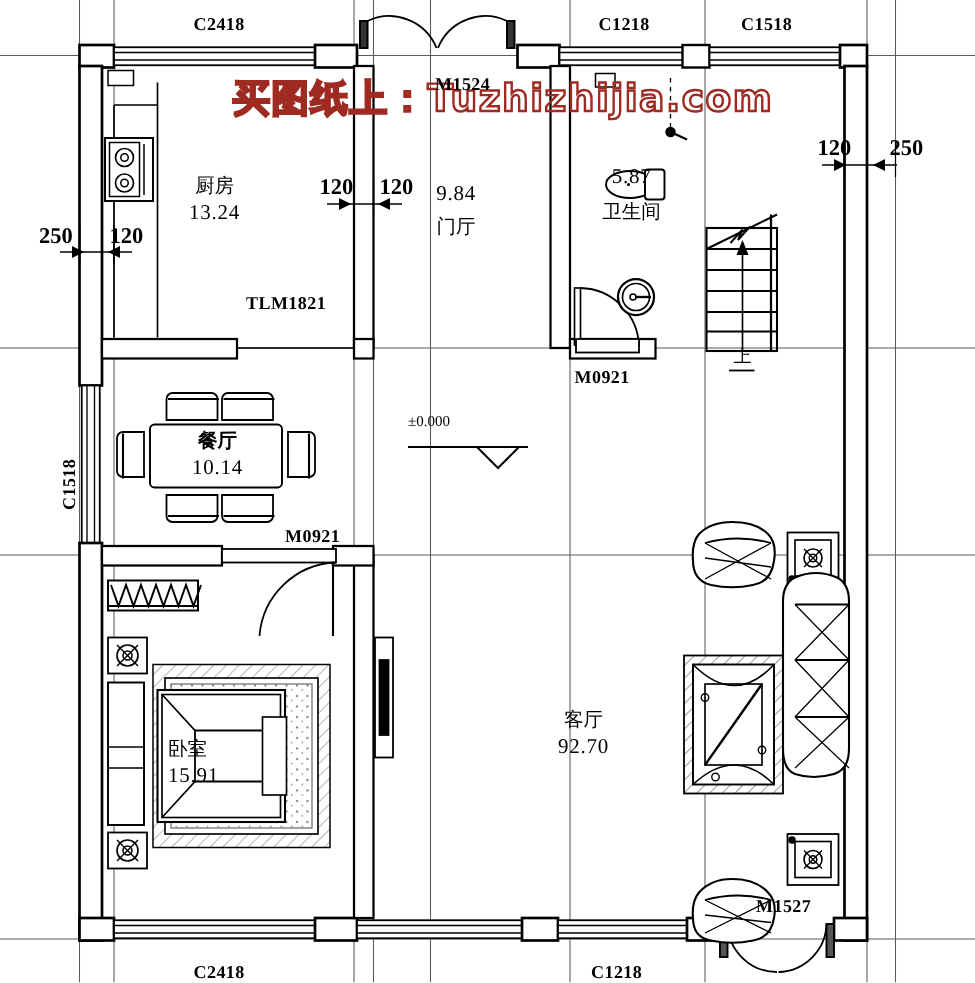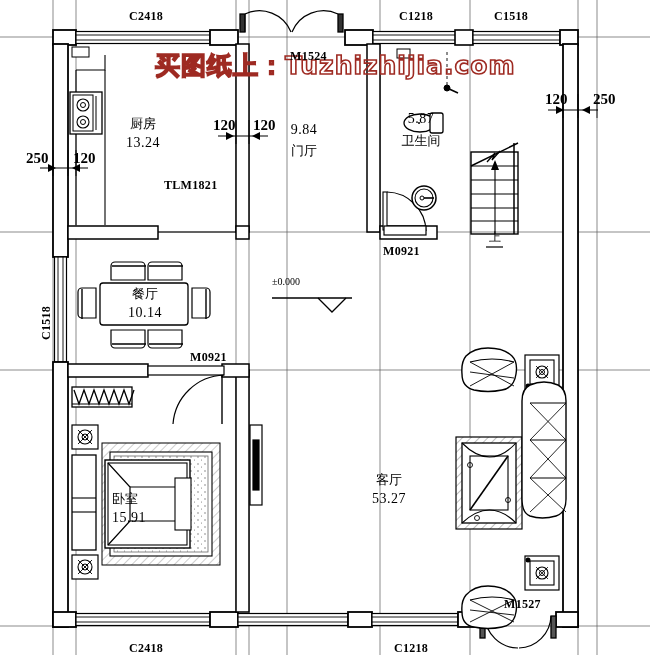--- a/index.html
+++ b/index.html
@@ -348,41 +348,41 @@
 
 <div class="lbl room-name" style="left:113px;top:117px;width:60px;text-align:center;">厨房</div>
 <div class="lbl room-area" style="left:113px;top:136px;width:60px;">13.24</div>
 
 <div class="lbl room-name" style="left:274px;top:104px;width:60px;margin-top:40px;">门厅</div>
 <div class="lbl room-area" style="left:274px;top:123px;width:60px;">9.84</div>
 
 <div class="lbl room-name" style="left:385px;top:93px;width:72px;margin-top:41px;">卫生间</div>
 <div class="lbl room-area" style="left:385px;top:112px;width:72px;">5.87</div>
 
-<div class="lbl room-name" style="left:115px;top:287px;width:60px;">餐厅</div>
+<div class="lbl room-name" style="left:115px;top:287px;width:60px;font-weight:bold;">餐厅</div>
 <div class="lbl room-area" style="left:115px;top:306px;width:60px;">10.14</div>
 
 <div class="lbl room-name" style="left:95px;top:492px;width:60px;">卧室</div>
-<div class="lbl room-area" style="left:99px;top:511px;width:60px;">15.91</div>
+<div class="lbl room-area" style="left:86px;top:511px;width:60px;text-align:right;">15.91</div>
 
 <div class="lbl room-name" style="left:359px;top:473px;width:60px;">客厅</div>
-<div class="lbl room-area" style="left:359px;top:492px;width:60px;">53.27</div>
+<div class="lbl room-area" style="left:359px;top:492px;width:60px;">92.70</div>
 
 <div class="lbl code" style="left:129px;top:10px;">C2418</div>
 <div class="lbl code" style="left:399px;top:10px;">C1218</div>
 <div class="lbl code" style="left:494px;top:10px;">C1518</div>
 
 <div class="lbl code vert" style="left:40px;top:340px;">C1518</div>
 
 <div class="lbl code" style="left:129px;top:642px;">C2418</div>
 <div class="lbl code" style="left:289px;top:653px;">C1518</div>
 <div class="lbl code" style="left:394px;top:642px;">C1218</div>
 
 <div class="lbl code" style="left:290px;top:50px;">M1524</div>
-<div class="lbl code" style="left:164px;top:179px;">TLM1821</div>
+<div class="lbl code" style="left:164px;top:196px;">TLM1821</div>
 <div class="lbl code" style="left:383px;top:245px;">M0921</div>
 <div class="lbl code" style="left:190px;top:351px;">M0921</div>
 <div class="lbl code" style="left:504px;top:598px;">M1527</div>
 
 <div class="lbl dim" style="left:26px;top:151px;">250</div>
 <div class="lbl dim" style="left:73px;top:151px;">120</div>
 <div class="lbl dim" style="left:213px;top:118px;">120</div>
 <div class="lbl dim" style="left:253px;top:118px;">120</div>
 <div class="lbl dim" style="left:545px;top:92px;">120</div>
 <div class="lbl dim" style="left:593px;top:92px;">250</div>

